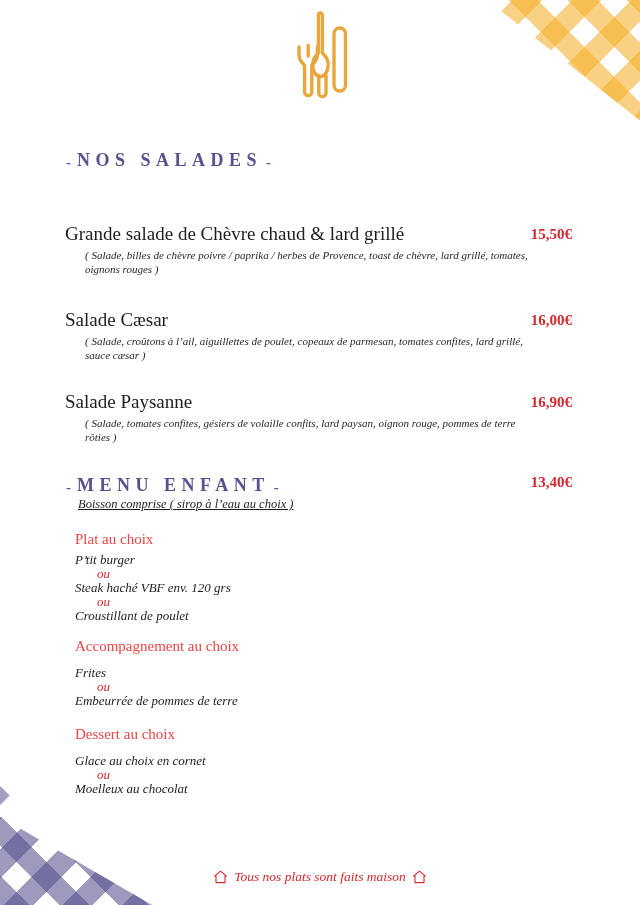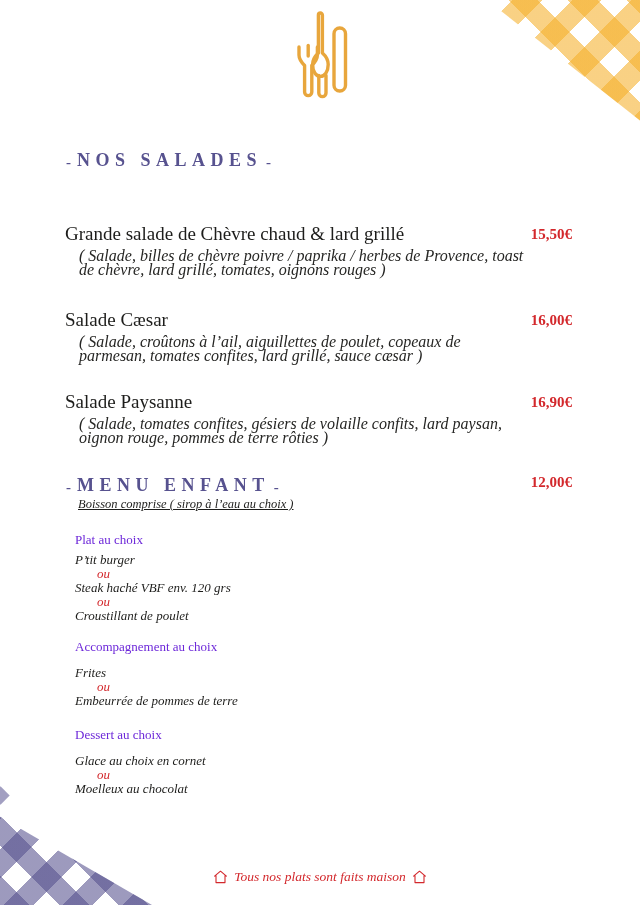--- a/index.html
+++ b/index.html
@@ -48,27 +48,27 @@
   .sec-dash { font-size:15px; font-weight:600; position:relative; top:1px; }
   .sec-title { font-size:18px; font-weight:700; letter-spacing:5.5px; margin:4px 4px 0 6px; }
   .sec-price { margin-left:auto; }
 
   
   .item { position:absolute; left:65px; right:68px; }
   .item-head { display:flex; justify-content:space-between; align-items:flex-start;margin-top:20px; }
   .item-name { font-size:19px; font-weight:400; color:#1d1d1b; line-height:22px; }
   .price { color:#d3282c; font-weight:700; font-size:15px; padding-top:3px; white-space:nowrap; }
   .item-desc {
-    font-style:italic; font-size:16px; line-height:13.5px;
-    color:#262624; margin:4px 0 0 14px; max-width:452px;
+    font-style:italic; font-size:11px; line-height:13.5px;
+    color:#262624; margin:4px 0 0 20px; max-width:452px;
   }
 
   
   .note { position:absolute; left:78px; font-style:italic; font-size:12.5px; color:#1d1d1b;text-decoration:underline; }
-  .group-heading { position:absolute; left:75px; font-size:13px; line-height:21px; color:#6d28d9; }
+  .group-heading { position:absolute; left:75px; font-size:15px; line-height:21px; color:#ef4444; }
   .options { position:absolute; left:75px; font-style:italic; font-size:13px; line-height:14px; color:#1d1d1b; }
   .options .opt { display:block; }
   .options .ou { display:block; margin-left:22px; color:#d3282c; }
 
   
   .footer {
     position:absolute; top:869px; left:0; right:0;
     display:flex; justify-content:center; align-items:center; gap:6px;
     color:#d3282c; font-style:italic; font-size:13.5px;
   }
@@ -129,21 +129,21 @@
     </div>
     <p class="item-desc">( Salade, tomates confites, gésiers de volaille confits, lard paysan, oignon rouge, pommes de terre rôties )</p>
   </div>
 
   <div class="sec-header" style="top:471px">
     <div class="sec-title-wrap">
       <span class="sec-dash">-</span>
       <span class="sec-title">MENU ENFANT</span>
       <span class="sec-dash">-</span>
     </div>
-    <div class="price sec-price">12,00€</div>
+    <div class="price sec-price">13,40€</div>
   </div>
 
   <div class="note" style="top:497px">Boisson comprise ( sirop à l’eau au choix )</div>
 
   <div class="group-heading" style="top:529px">Plat au choix</div>
   <div class="options" style="top:553px">
     <span class="opt">P’tit burger</span>
     <span class="ou">ou</span>
     <span class="opt">Steak haché VBF env. 120 grs</span>
     <span class="ou">ou</span>

